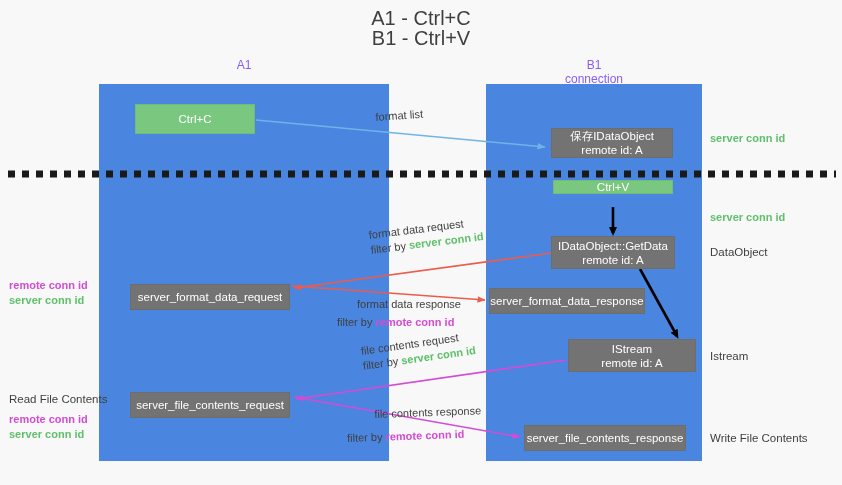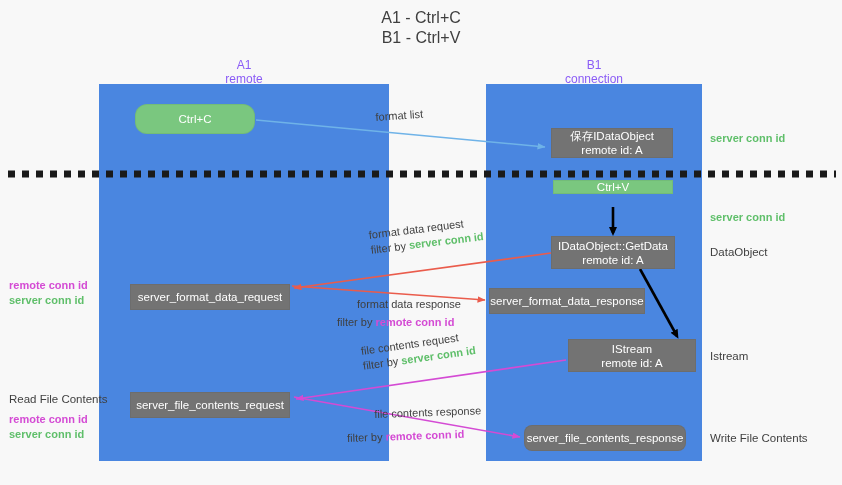--- a/index.html
+++ b/index.html
@@ -22,21 +22,21 @@
     height: 485px;
   }
   .abs { position: absolute; }
 
   
   .title {
     top: 8px;
     left: 0;
     width: 842px;
     text-align: center;
-    font-size: 16px;
+    font-size: 20px;
     line-height: 20px;
     color: #3f3f3f;
   }
 
   
   .lane-head {
     text-align: center;
     font-size: 12px;
     line-height: 14px;
     color: #8b5cf6;
@@ -126,28 +126,27 @@
   <line x1="294" y1="397" x2="520" y2="437" stroke="#d44bd4" stroke-width="1.6" marker-end="url(#ah-magenta)"></line>
 </svg>
 
 <div class="abs title">
   <div>A1 - Ctrl+C</div>
   <div>B1 - Ctrl+V</div>
 </div>
 
 <div class="abs lane-head" style="left:99px; top:58px; width:290px;">
   <span class="l1">A1</span>
-  <span class="l2">remote</span>
 </div>
 <div class="abs lane-head" style="left:486px; top:58px; width:216px;">
   <span class="l1">B1</span>
   <span class="l2">connection</span>
 </div>
 
-<div class="abs box green" style="left:135px; top:104px; width:120px; height:30px;border-radius:12px;">
+<div class="abs box green" style="left:135px; top:104px; width:120px; height:30px;">
   <span>Ctrl+C</span>
 </div>
 
 <div class="abs box orange" style="left:551px; top:128px; width:122px; height:30px;">
   <span>保存IDataObject</span>
   <span class="sub">remote id: A</span>
 </div>
 
 <div class="abs box green" style="left:553px; top:180px; width:120px; height:14px;">
   <span>Ctrl+V</span>
@@ -168,21 +167,21 @@
 
 <div class="abs box orange" style="left:568px; top:339px; width:128px; height:33px;">
   <span>IStream</span>
   <span class="sub">remote id: A</span>
 </div>
 
 <div class="abs box orange" style="left:130px; top:392px; width:160px; height:26px;">
   <span>server_file_contents_request</span>
 </div>
 
-<div class="abs box orange" style="left:524px; top:425px; width:162px; height:26px;border-radius:8px;">
+<div class="abs box orange" style="left:524px; top:425px; width:162px; height:26px;">
   <span>server_file_contents_response</span>
 </div>
 
 <div class="abs edge-label" style="left:375px; top:110px; transform: rotate(-4deg);">
   <span>format list</span>
 </div>
 
 <div class="abs edge-label" style="left:368px; top:228px; transform: rotate(-7deg);">
   <div>format data request</div>
   <div>

